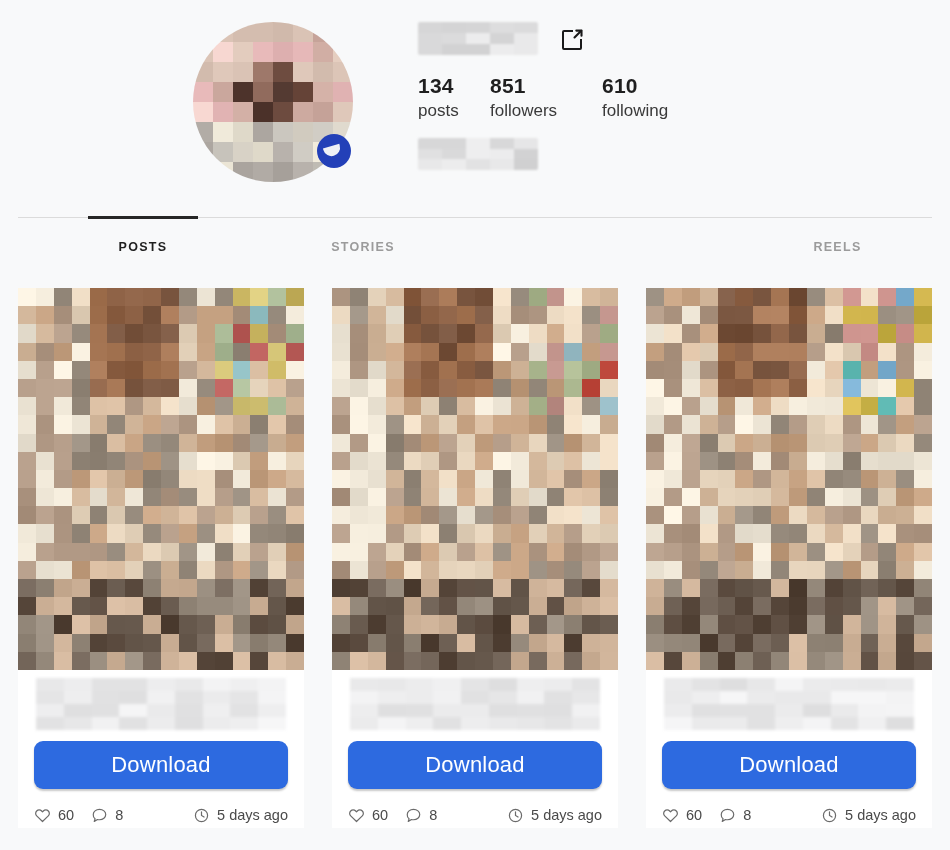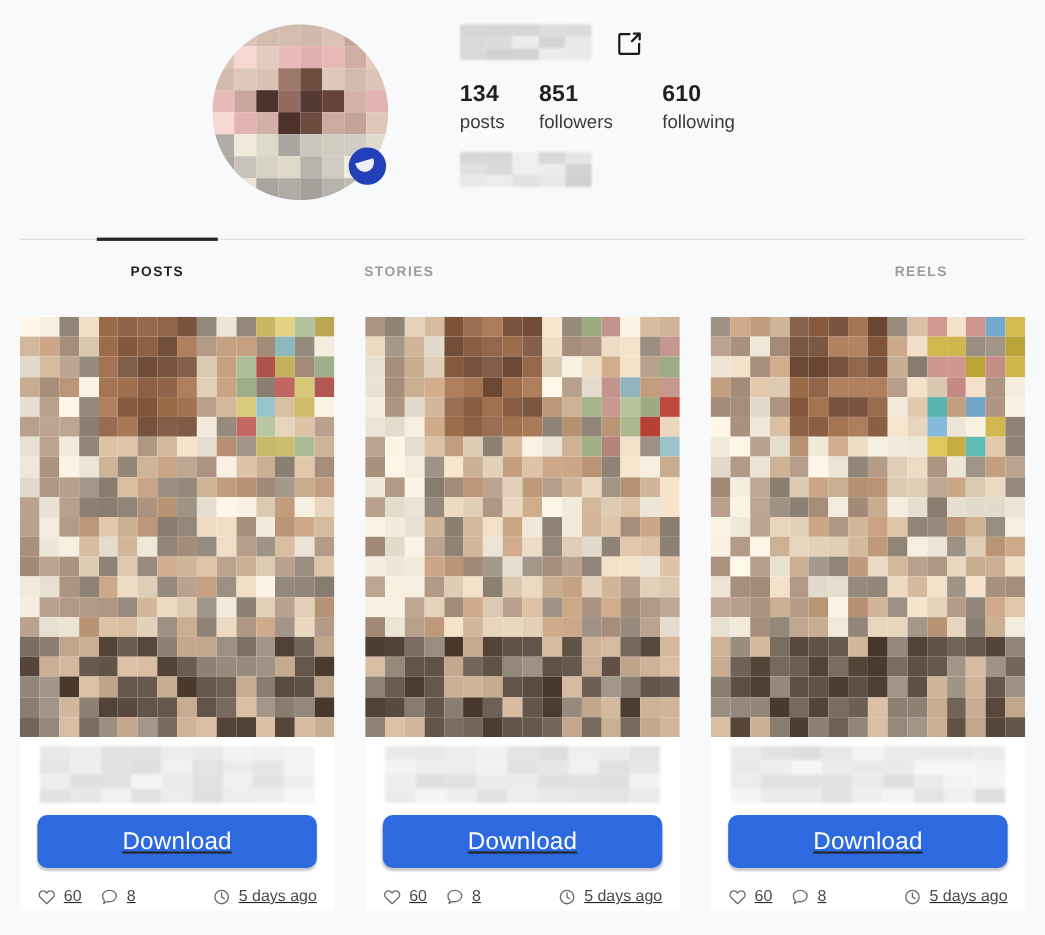--- a/index.html
+++ b/index.html
@@ -180,21 +180,20 @@
     top: 288px;
     width: 914px;
     display: flex;
     gap: 28px;
   }
   .post-card {
     width: 286px;
     background: #ffffff;
     display: flex;
     flex-direction: column;
-    text-decoration: underline;
   }
   .post-image {
     width: 286px;
     height: 382px;
     display: grid;
     grid-template-columns: repeat(16, 1fr);
     grid-template-rows: repeat(21, 1fr);
     overflow: hidden;
   }
   .post-image i { display: block; }

